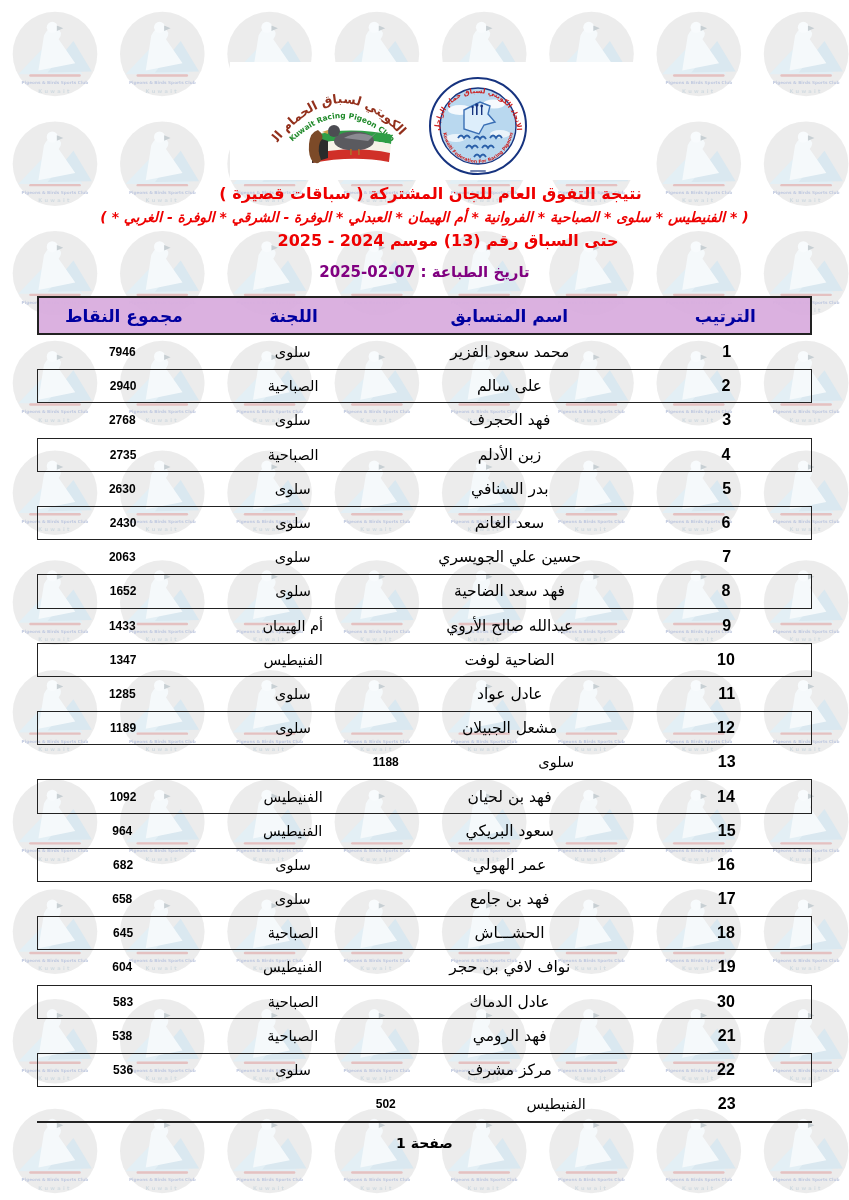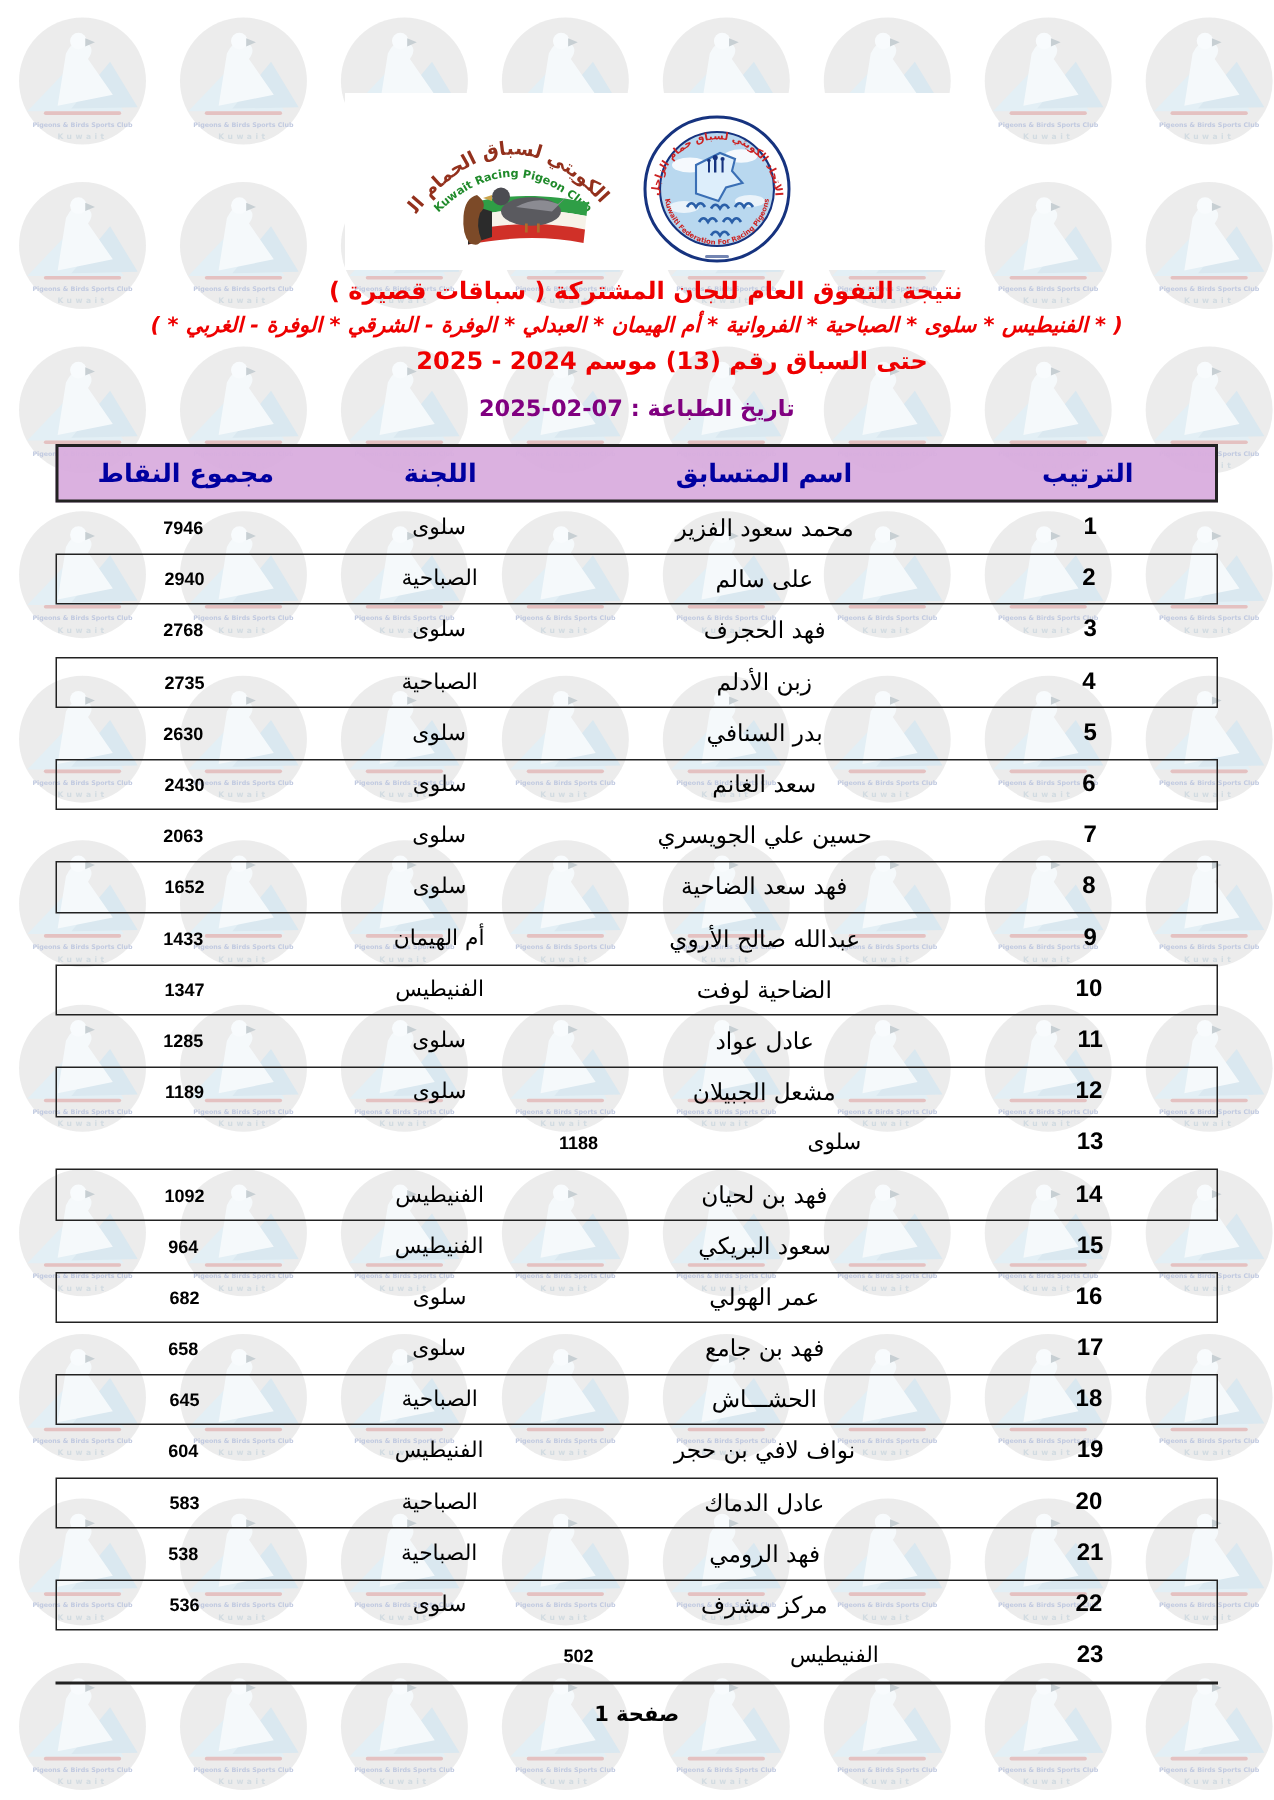--- a/index.html
+++ b/index.html
@@ -346,21 +346,21 @@
         <div class="cell col-committee">الصباحية</div>
         <div class="cell col-points">645</div>
       </div>
       <div class="trow">
         <div class="cell col-rank">19</div>
         <div class="cell col-name">نواف لافي بن حجر</div>
         <div class="cell col-committee">الفنيطيس</div>
         <div class="cell col-points">604</div>
       </div>
       <div class="trow boxed">
-        <div class="cell col-rank">20</div>
+        <div class="cell col-rank">30</div>
         <div class="cell col-name">عادل الدماك</div>
         <div class="cell col-committee">الصباحية</div>
         <div class="cell col-points">583</div>
       </div>
       <div class="trow">
         <div class="cell col-rank">21</div>
         <div class="cell col-name">فهد الرومي</div>
         <div class="cell col-committee">الصباحية</div>
         <div class="cell col-points">538</div>
       </div>

